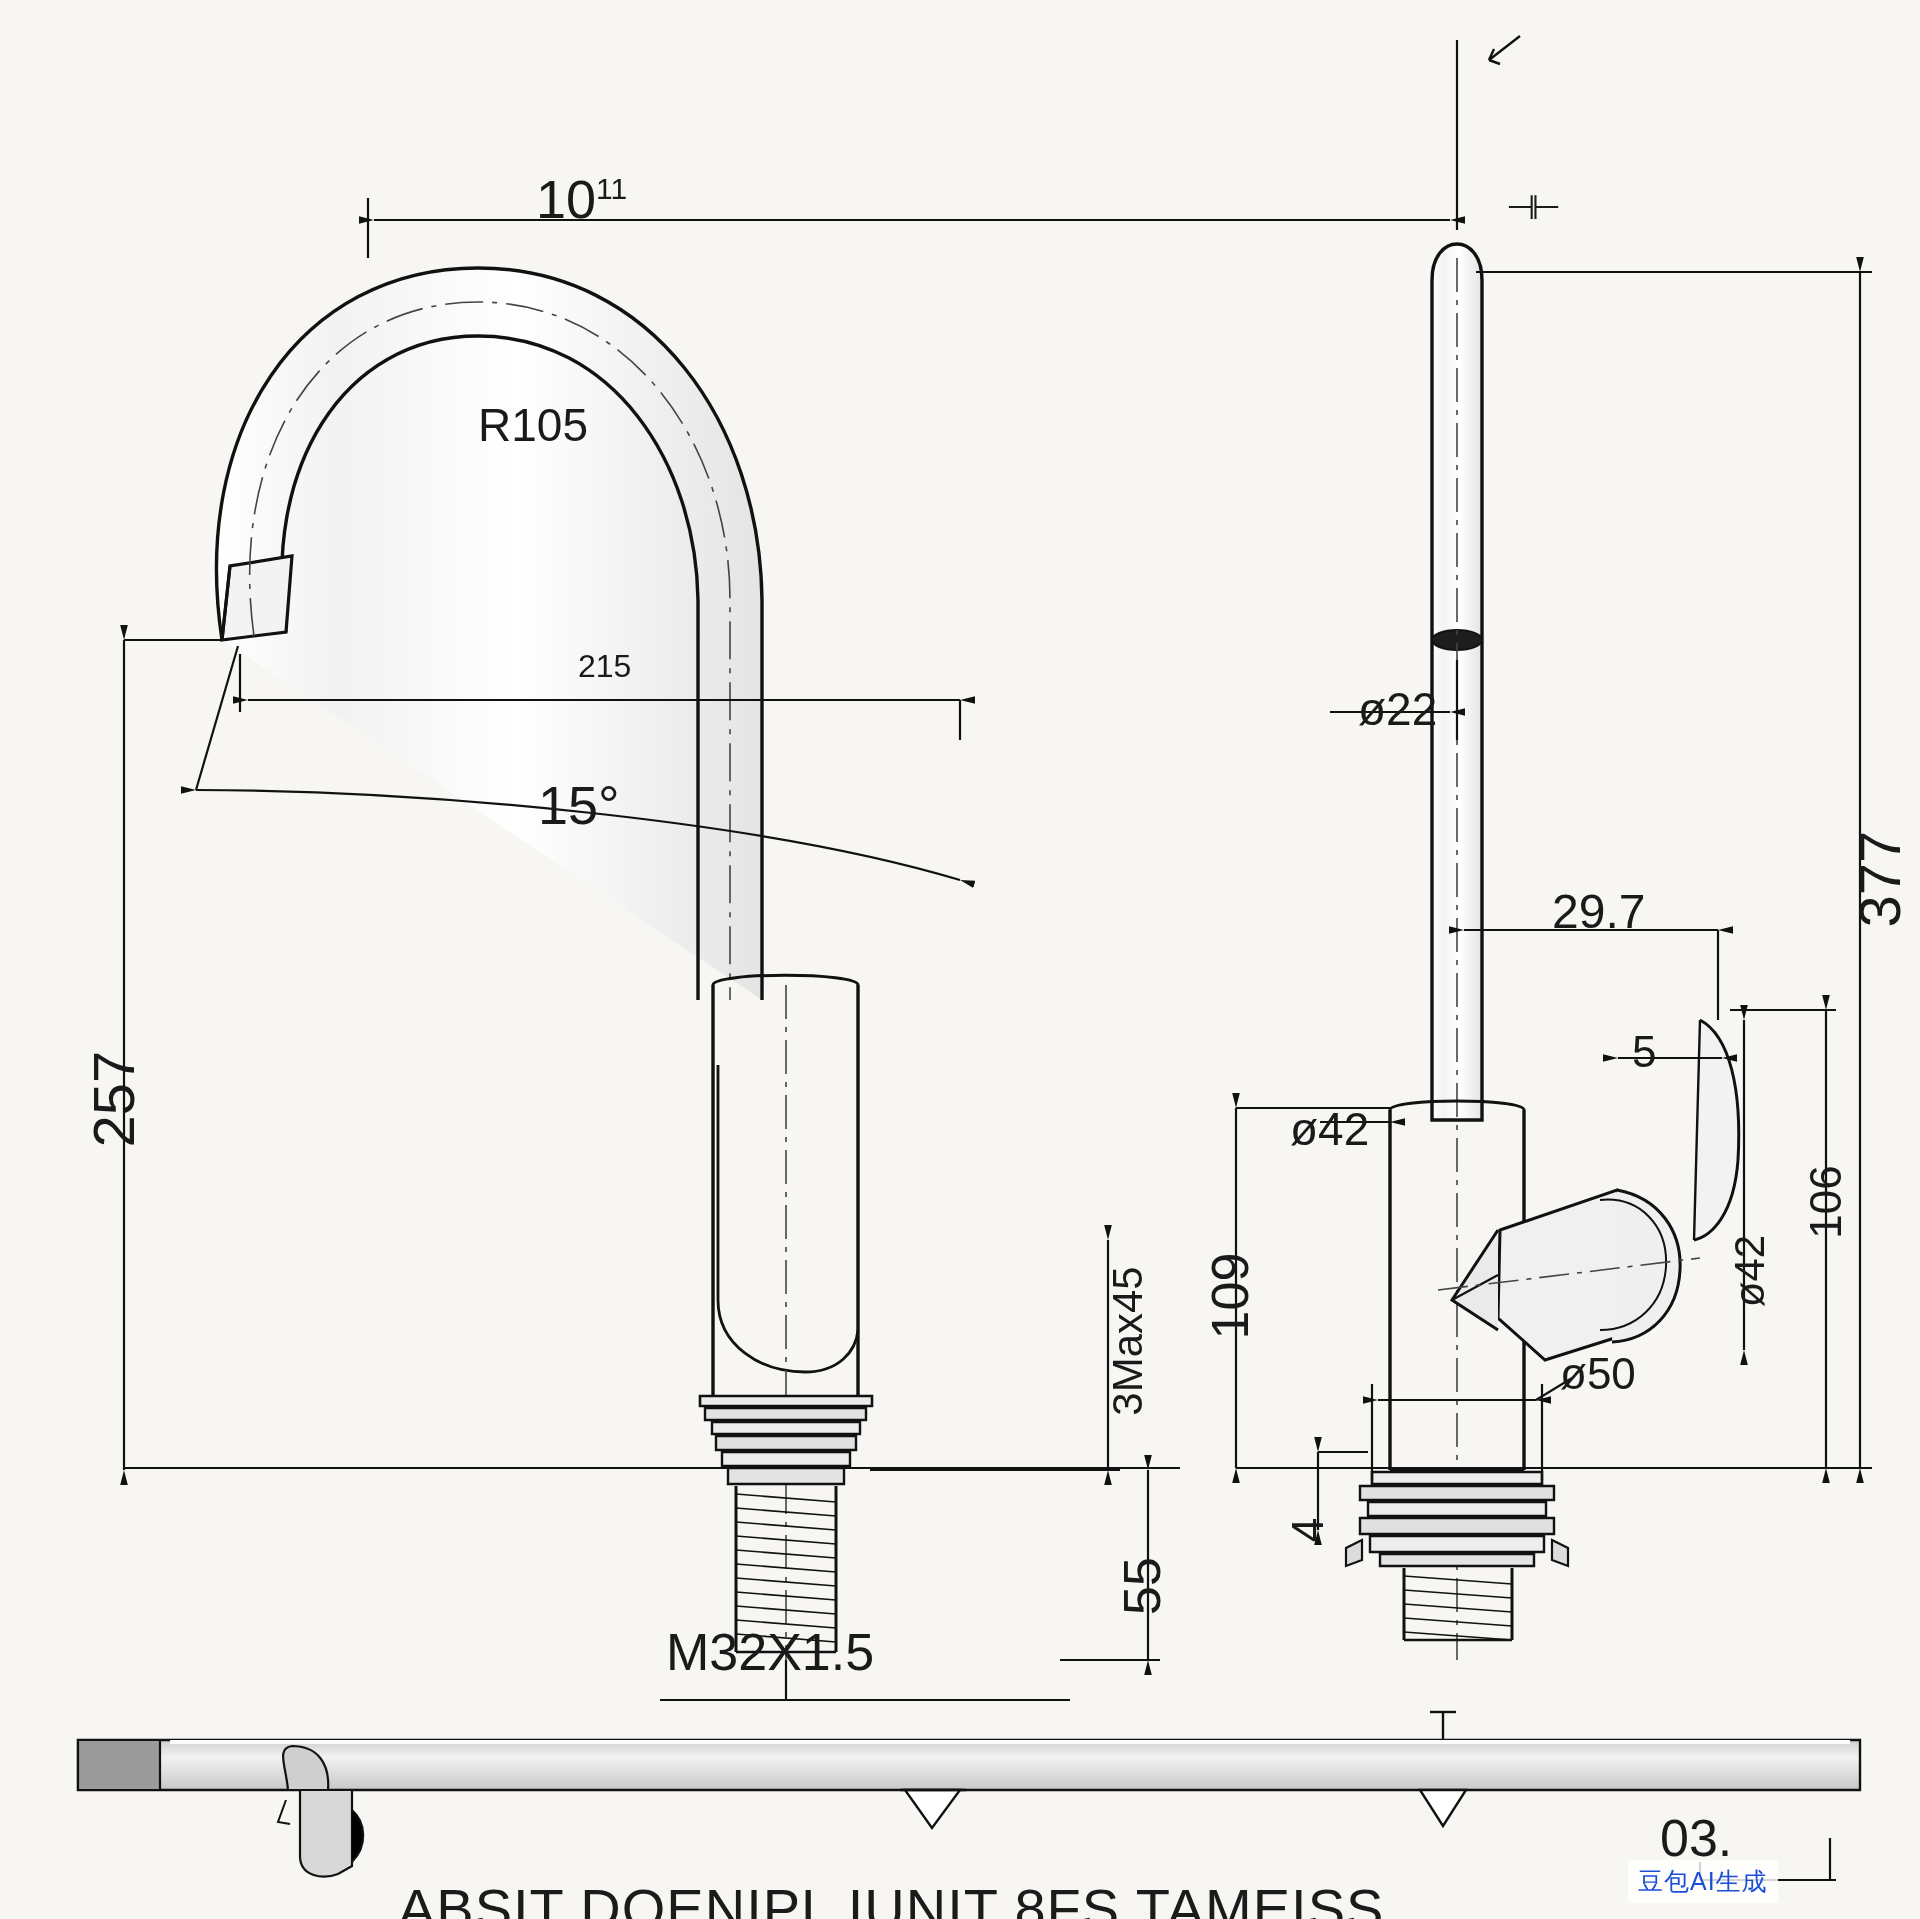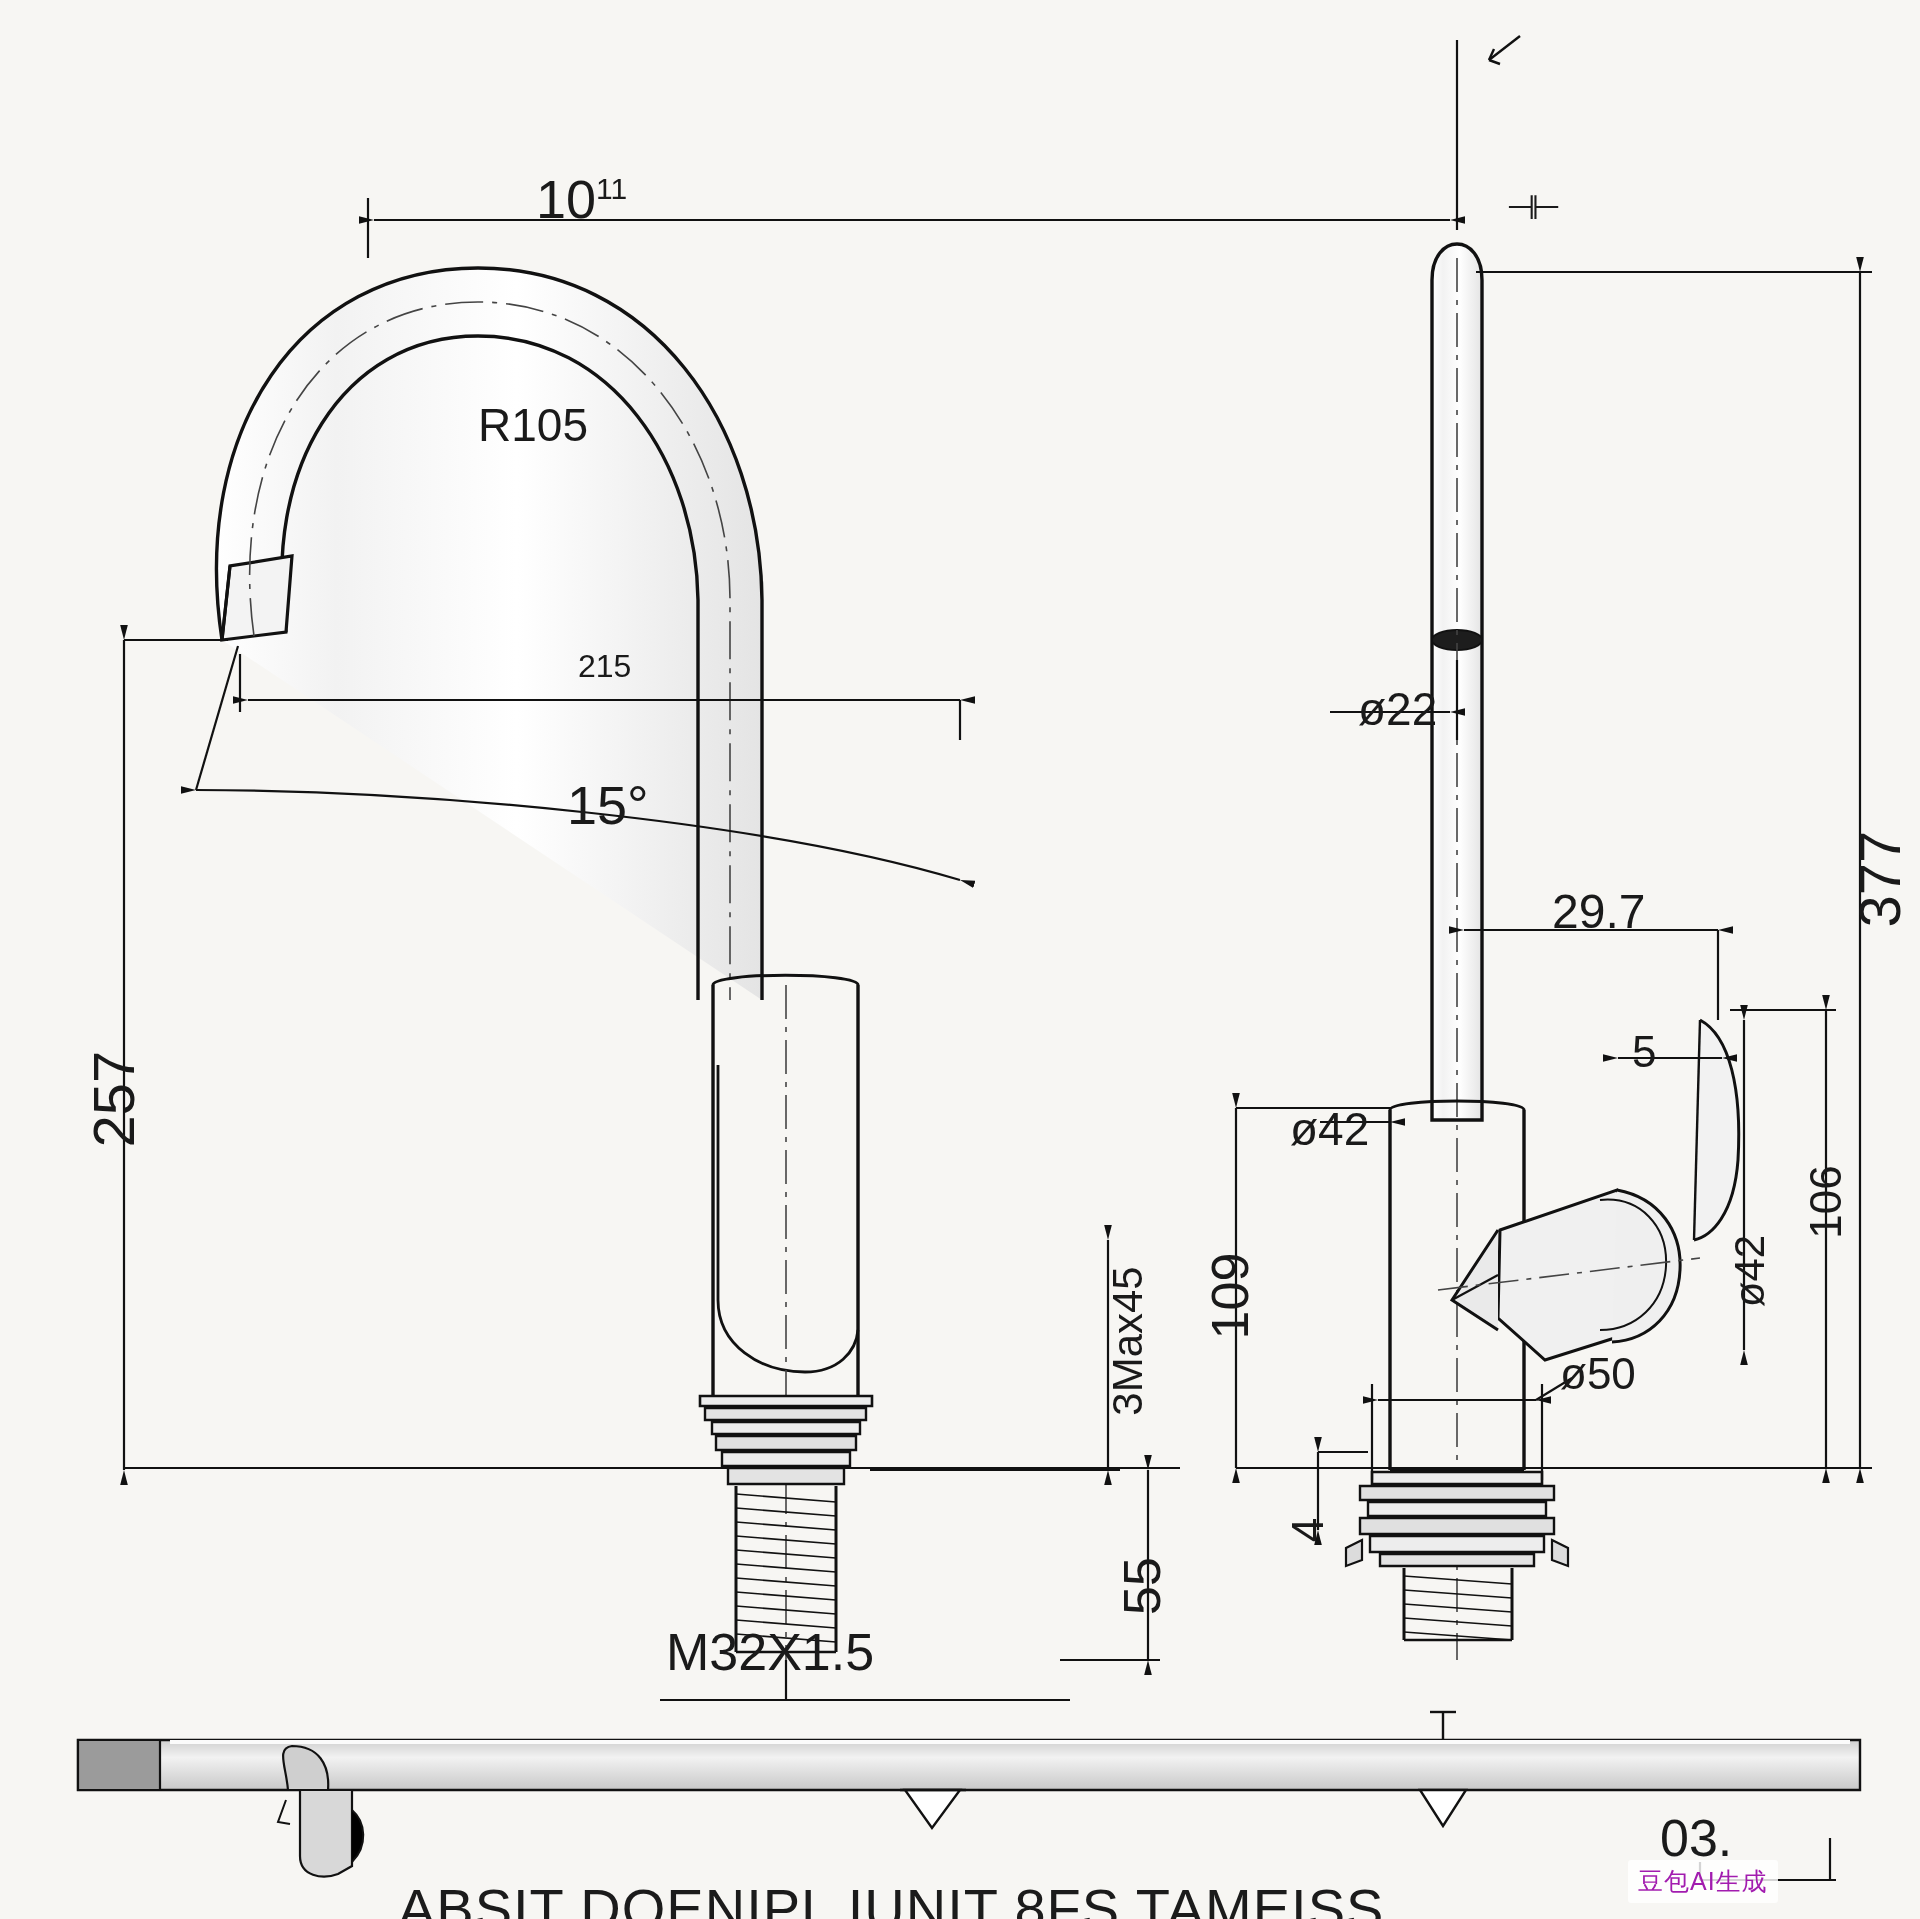--- a/index.html
+++ b/index.html
@@ -28,21 +28,21 @@
     white-space: nowrap;
     line-height: 1;
   }
   .vert {
     transform-origin: center center;
     transform: rotate(-90deg);
   }
   .watermark {
     position: absolute;
     background: rgba(255,255,255,0.82);
-    color: #a21caf;
+    color: #1d4ed8;
     font-size: 25px;
     padding: 5px 10px;
     border-radius: 3px;
     letter-spacing: 1px;
     white-space: nowrap;
   }
   .title {
     position: absolute;
     font-family: "Liberation Sans", sans-serif;
     color: #1b1b1b;
@@ -252,21 +252,21 @@
   <div class="dimtext" style="left:536px; top:172px; font-size:54px;">
     <span>10</span><span style="font-size:30px; vertical-align:super;">11</span>
   </div>
 
   <div class="dimtext" style="left:1506px; top:190px; font-size:34px; letter-spacing:-4px;">⊣⊢</div>
 
   <div class="dimtext" style="left:478px; top:402px; font-size:46px;">R105</div>
 
   <div class="dimtext" style="left:578px; top:650px; font-size:32px;">215</div>
 
-  <div class="dimtext" style="left:538px; top:778px; font-size:54px;margin-left:29px;">15°</div>
+  <div class="dimtext" style="left:538px; top:778px; font-size:54px;">15°</div>
 
   <div class="dimtext vert" style="left:24px; top:1070px; width:180px; text-align:center; font-size:58px;">257</div>
 
   <div class="dimtext vert" style="left:1018px; top:1320px; width:220px; text-align:center; font-size:42px;">3Max45</div>
 
   <div class="dimtext vert" style="left:1062px; top:1560px; width:160px; text-align:center; font-size:52px;">55</div>
 
   <div class="dimtext" style="left:638px; top:1626px; font-size:52px;margin-left:28px;">M32X1.5</div>
 
   <div class="dimtext" style="left:1358px; top:686px; font-size:46px;">ø22</div>

